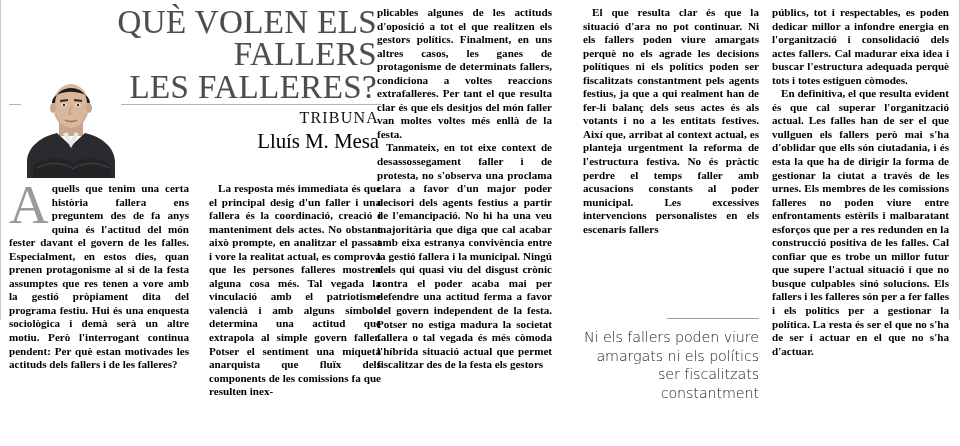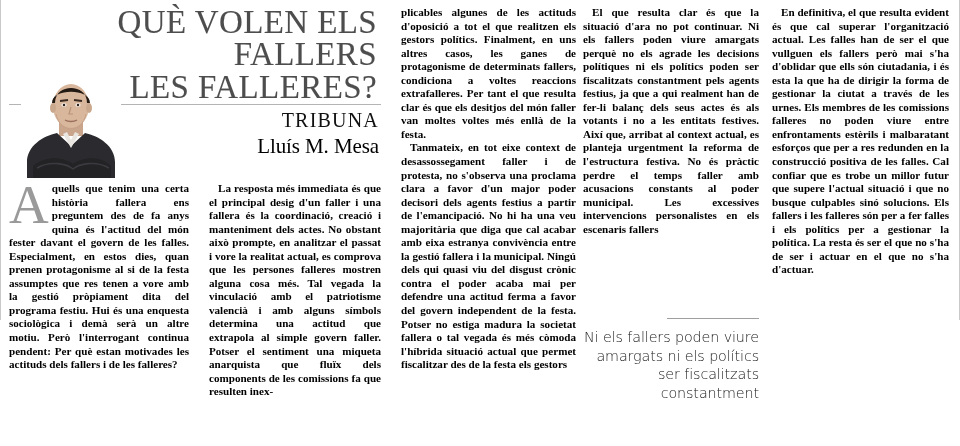--- a/index.html
+++ b/index.html
@@ -72,21 +72,21 @@
 
   .byline {
     position: absolute;
     right: 2px;
     top: 108px;
     width: 260px;
     text-align: right;
   }
   .tribuna {
     font-family: "Liberation Serif", "DejaVu Serif", serif;
-    font-size: 20px;
+    font-size: 16px;
     font-weight: 400;
     letter-spacing: 1.2px;
     color: #111;
     line-height: 1.25;
   }
   .author {
     font-family: "Liberation Serif", "DejaVu Serif", serif;
     font-size: 21px;
     font-weight: 400;
     letter-spacing: -0.1px;
@@ -109,21 +109,21 @@
     font-weight: 600;
   }
   .col p {
     margin: 0;
     text-indent: 9px;
   }
   .col p.noindent { text-indent: 0; }
 
   #col1 { left: 8px;   top: 182px; width: 180px; }
   #col2 { left: 208px; top: 182px; width: 172px; }
-  #col3 { left: 400px; top: 6px;   width: 175px; }
+  #col3 { left: 376px; top: 6px;   width: 175px; }
   #col4 { left: 582px; top: 6px;   width: 176px; }
   #col5 { left: 771px; top: 6px;   width: 177px; }
 
   
   .dropcap {
     float: left;
     font-family: "Liberation Serif", "DejaVu Serif", serif;
     font-size: 55px;
     line-height: 40px;
     font-weight: 400;
@@ -229,16 +229,17 @@
   <div class="col" id="col4">
     <p><span>El que resulta clar és que la situació d'ara no pot continuar. Ni els fallers poden viure amargats perquè no els agrade les decisions polítiques ni els polítics poden ser fiscalitzats constantment pels agents festius, ja que a qui realment han de fer-li balanç dels seus actes és als votants i no a les entitats festives. Així que, arribat al context actual, es planteja urgentment la reforma de l'estructura festiva. No és pràctic perdre el temps faller amb acusacions constants al poder municipal. Les excessives intervencions personalistes en els escenaris fallers</span></p>
   </div>
 
   <div class="pullquote">
     <div class="pq-rule"></div>
     <div class="pq-text">Ni els fallers poden viure amargats ni els polítics ser fiscalitzats constantment</div>
   </div>
 
   <div class="col" id="col5">
+    <p class="noindent"><span>públics, tot i respectables, es poden dedicar millor a infondre energia en l'organització i consolidació dels actes fallers. Cal madurar eixa idea i buscar l'estructura adequada perquè tots i totes estiguen còmodes.</span></p>
     <p><span>En definitiva, el que resulta evident és que cal superar l'organització actual. Les falles han de ser el que vullguen els fallers però mai s'ha d'oblidar que ells són ciutadania, i és esta la que ha de dirigir la forma de gestionar la ciutat a través de les urnes. Els membres de les comissions falleres no poden viure entre enfrontaments estèrils i malbaratant esforços que per a res redunden en la construcció positiva de les falles. Cal confiar que es trobe un millor futur que supere l'actual situació i que no busque culpables sinó  solucions. Els fallers i les falleres són per a fer falles i els polítics per a gestionar la política. La resta és ser el que no s'ha de ser i actuar en el que no s'ha d'actuar.</span></p>
   </div>
 
 </div>
 
 </body></html>

